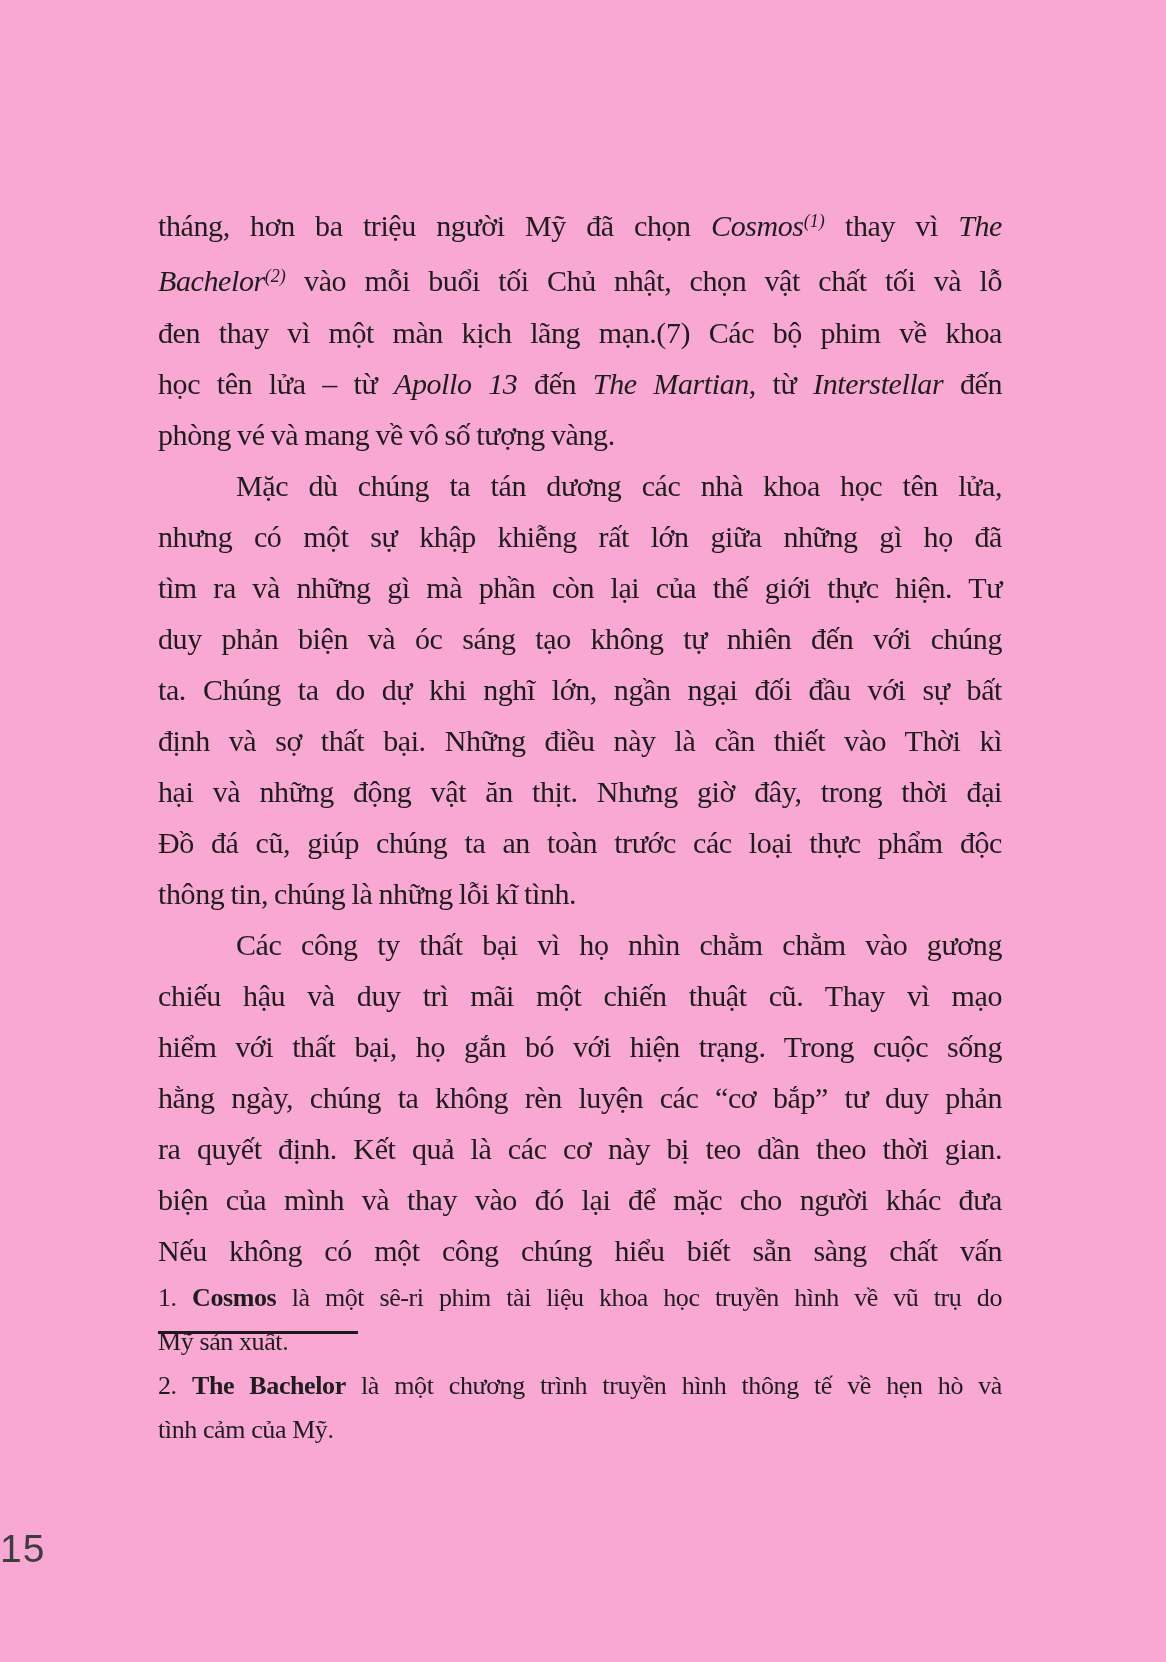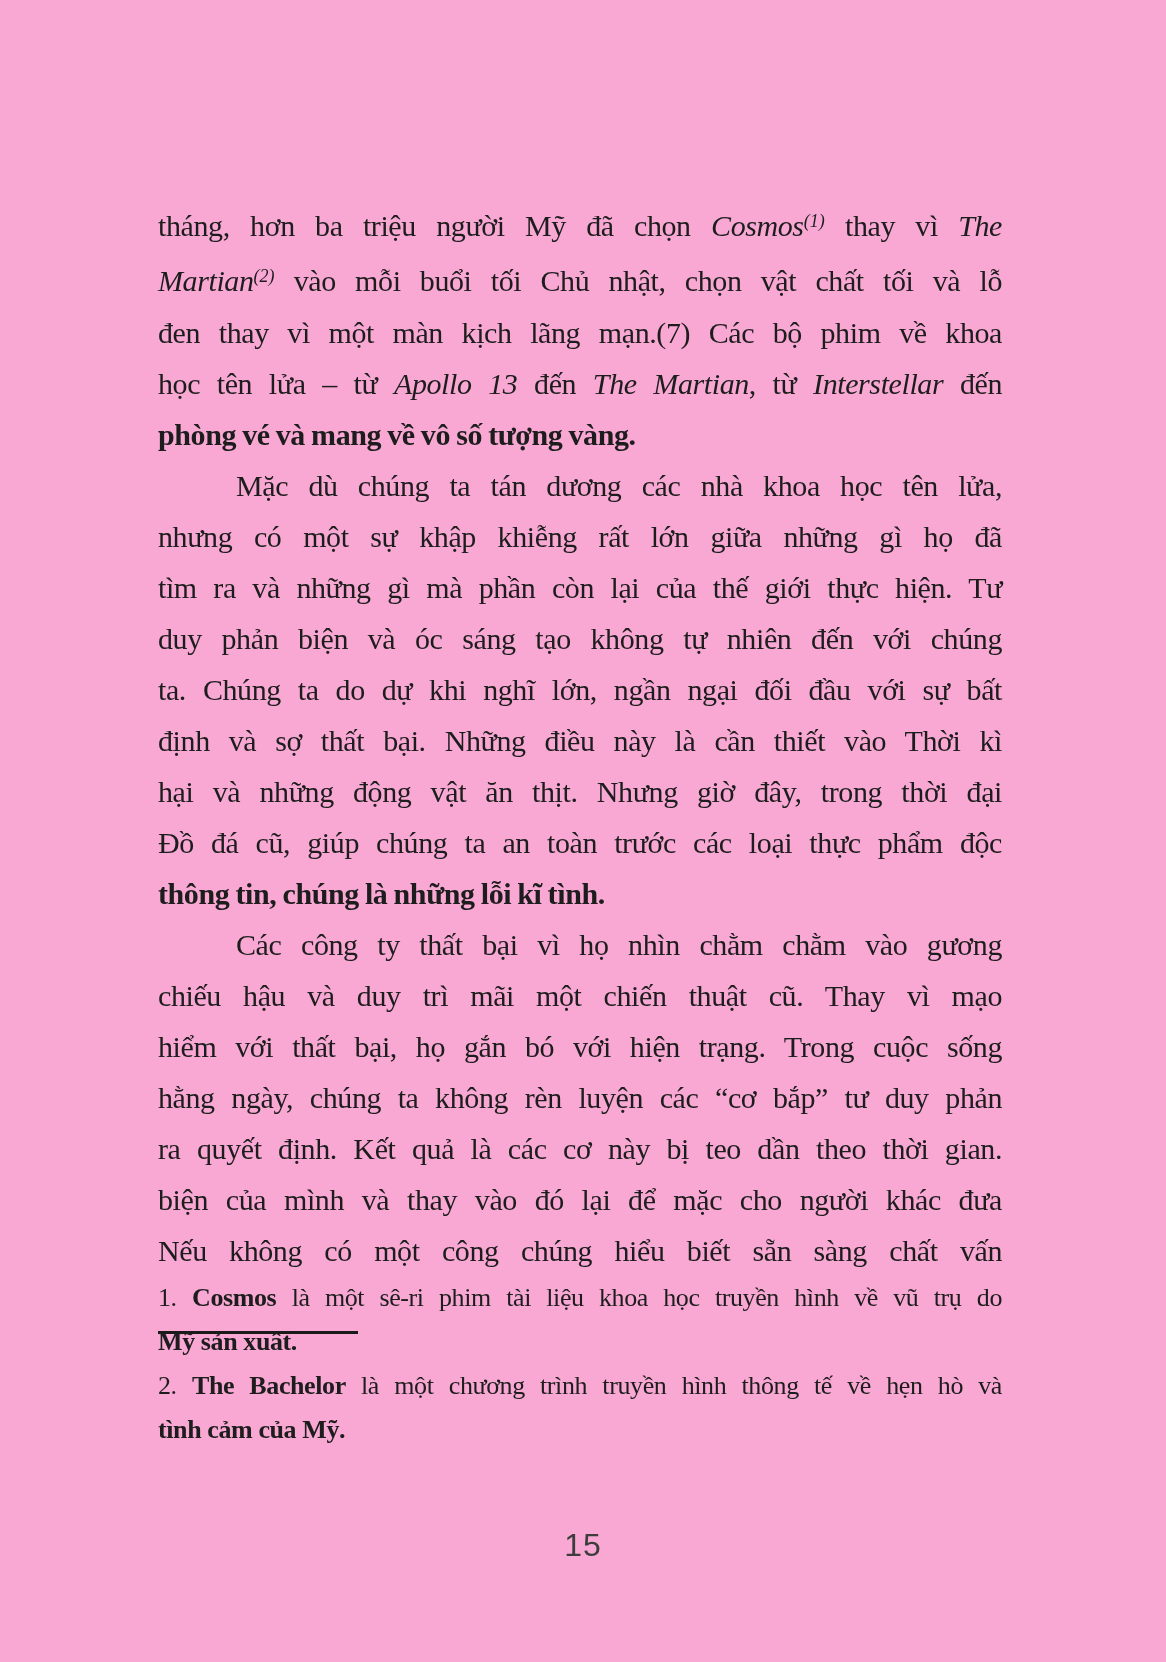--- a/index.html
+++ b/index.html
@@ -27,21 +27,20 @@
     word-spacing: -1px;
   }
   .line {
     text-align: justify;
     text-align-last: justify;
     text-justify: inter-word;
   }
   .line.left {
     text-align: center;
     text-align-last: left;
-    font-weight: bold;
   }
   .line.indent {
     text-indent: 78px;
   }
   .seg-i { font-style: italic; }
   .seg-b { font-weight: bold; }
   .seg-isup {
     font-style: italic;
     font-size: 0.60em;
     vertical-align: 0.52em;
@@ -62,35 +61,35 @@
     width: 844px;
     font-size: 26px;
     line-height: 44px;
     letter-spacing: -0.4px;
   }
   .page-number {
     position: absolute;
     left: 0;
     top: 1527px;
     width: 1166px;
-    text-align: center;
+    text-align: left;
     font-family: "Liberation Sans", sans-serif;
-    font-size: 32px;
+    font-size: 39px;
     font-weight: normal;
     color: #3d3d3d;
     letter-spacing: 1px;
   }
 </style>
 </head>
 <body>
 
 <div class="page">
   <div class="body-text">
       <div class="line"><span>tháng, hơn ba triệu người Mỹ đã chọn </span><span class="seg-i">Cosmos</span><span class="seg-isup">(1)</span><span> thay vì </span><span class="seg-i">The</span></div>
-      <div class="line"><span class="seg-i">Martian</span><span class="seg-isup">(2)</span><span> vào mỗi buổi tối Chủ nhật, chọn vật chất tối và lỗ</span></div>
+      <div class="line"><span class="seg-i">Bachelor</span><span class="seg-isup">(2)</span><span> vào mỗi buổi tối Chủ nhật, chọn vật chất tối và lỗ</span></div>
       <div class="line"><span>đen thay vì một màn kịch lãng mạn.(7) Các bộ phim về khoa</span></div>
       <div class="line"><span>học tên lửa – từ </span><span class="seg-i">Apollo 13</span><span> đến </span><span class="seg-i">The Martian</span><span>, từ </span><span class="seg-i">Interstellar</span><span> đến</span></div>
       <div class="line left"><span>phòng vé và mang về vô số tượng vàng.</span></div>
       <div class="line indent"><span>Mặc dù chúng ta tán dương các nhà khoa học tên lửa,</span></div>
       <div class="line"><span>nhưng có một sự khập khiễng rất lớn giữa những gì họ đã</span></div>
       <div class="line"><span>tìm ra và những gì mà phần còn lại của thế giới thực hiện. Tư</span></div>
       <div class="line"><span>duy phản biện và óc sáng tạo không tự nhiên đến với chúng</span></div>
       <div class="line"><span>ta. Chúng ta do dự khi nghĩ lớn, ngần ngại đối đầu với sự bất</span></div>
       <div class="line"><span>định và sợ thất bại. Những điều này là cần thiết vào Thời kì</span></div>
       <div class="line"><span>hại và những động vật ăn thịt. Nhưng giờ đây, trong thời đại</span></div>

